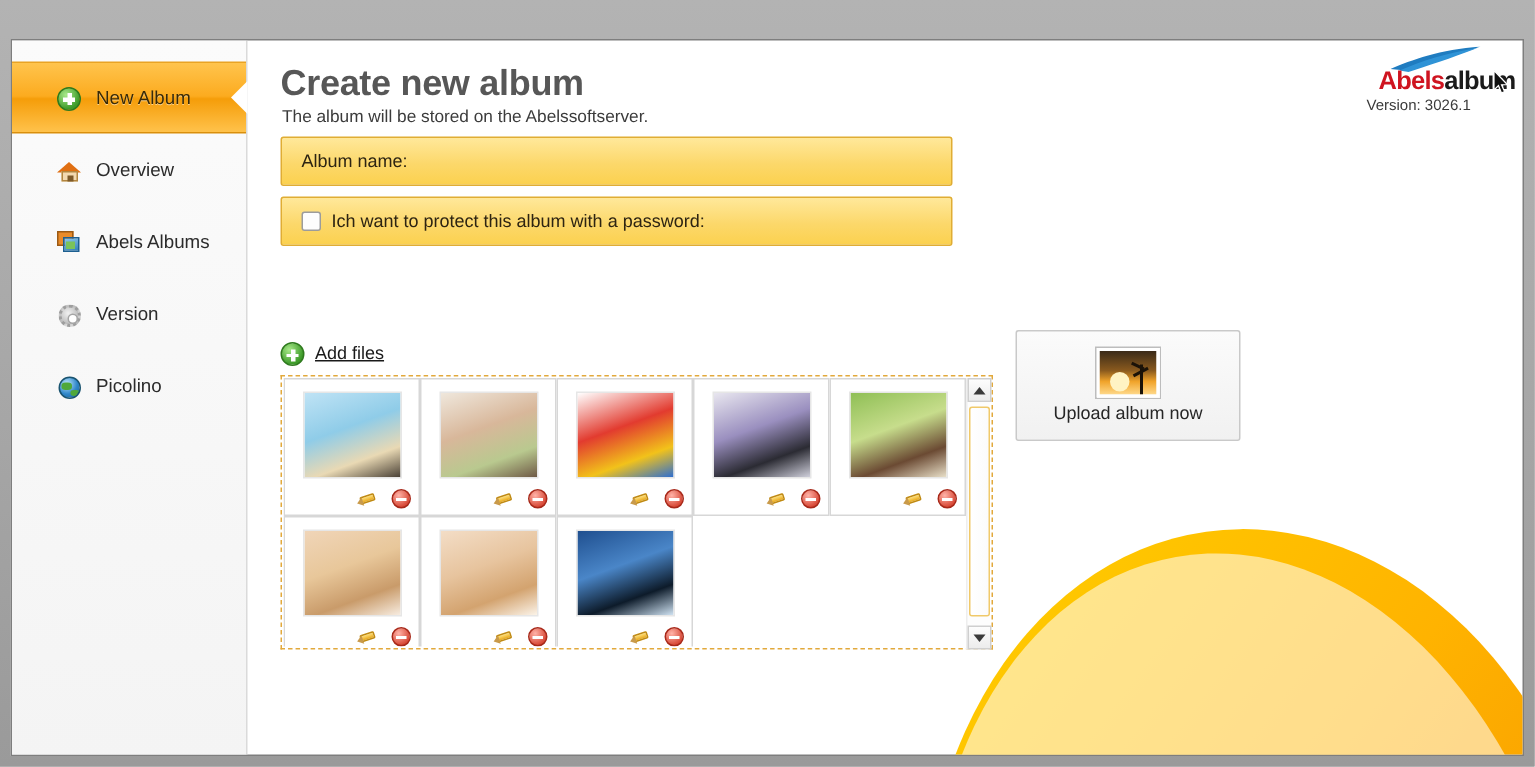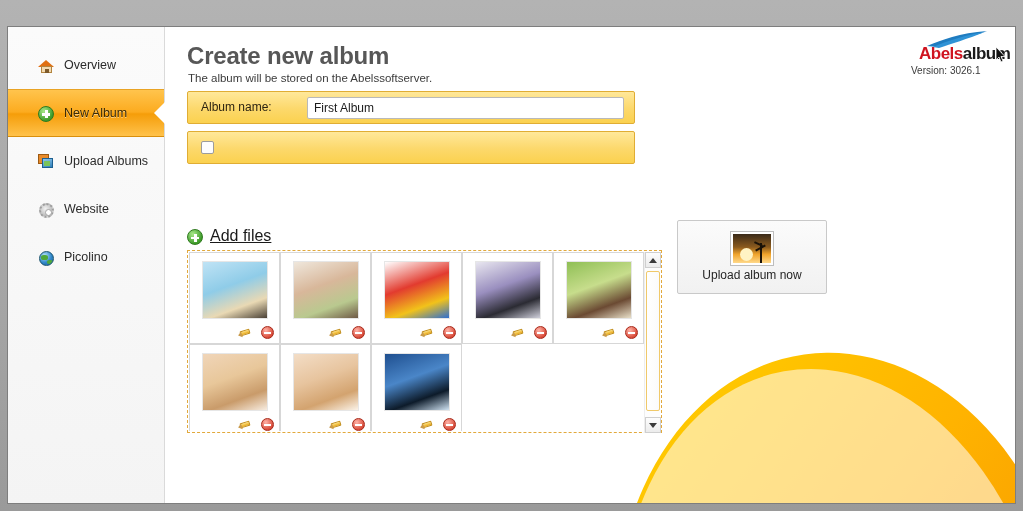--- a/index.html
+++ b/index.html
@@ -136,21 +136,21 @@
     padding:0 6px;outline:none;
   }
   .checkbox{
     position:absolute;left:13px;top:9px;width:13px;height:13px;
     background:#fdfdfd;border:1px solid #9c9c9c;border-radius:2px;box-sizing:border-box;
   }
   .check-label{position:absolute;left:33px;top:8px;font-size:12px;color:#2d2412;}
   
   .addfiles{position:absolute;left:16px;top:200px;display:flex;align-items:center;}
   .addfiles .ic{width:16px;height:16px;position:relative;margin-right:7px;}
-  .addfiles .lnk{font-size:16px;color:#1a1a1a;text-decoration:underline;}
+  .addfiles .lnk{font-size:12px;color:#1a1a1a;text-decoration:underline;}
   
   .thumbs-box{
     position:absolute;left:16px;top:223px;width:475px;height:183px;
     border:1px dashed #e2a93c;background:#fff;box-sizing:border-box;
   }
   .thumbs-scroll{position:absolute;left:1px;top:1px;width:456px;height:179px;overflow:hidden;}
   .thumb{
     position:absolute;width:91px;height:92px;
     border:1px solid #d7d7d7;background:#fff;box-sizing:border-box;
   }
@@ -204,55 +204,55 @@
 <div class="window">
 
 
   <div class="client">
     <div class="corner-swoosh"></div>
     <div class="corner-swoosh2"></div>
 
     <div class="sidebar">
       <div class="nav">
 
+        <div class="nav-item active">
+          <span class="ic">
+            <span class="ic-plus"></span>
+          </span>
+          <span class="lbl">New Album</span>
+          <span class="notch"></span>
+        </div>
+
         <div class="nav-item">
           <span class="ic">
             <span class="ic-home">
                 <span class="roof"></span>
                 <span class="body"></span>
                 <span class="door"></span>
               </span>
           </span>
           <span class="lbl">Overview</span>
         </div>
 
-        <div class="nav-item active">
-          <span class="ic">
-            <span class="ic-plus"></span>
-          </span>
-          <span class="lbl">New Album</span>
-          <span class="notch"></span>
-        </div>
-
         <div class="nav-item">
           <span class="ic">
             <span class="ic-albums">
                 <span class="s1"></span>
                 <span class="s2"></span>
                 <span class="s3"></span>
               </span>
           </span>
-          <span class="lbl">Upload Albums</span>
+          <span class="lbl">Abels Albums</span>
         </div>
 
         <div class="nav-item">
           <span class="ic">
             <span class="ic-gear"></span>
           </span>
-          <span class="lbl">Website</span>
+          <span class="lbl">Version</span>
         </div>
 
         <div class="nav-item">
           <span class="ic">
             <span class="ic-globe"></span>
           </span>
           <span class="lbl">Picolino</span>
         </div>
 
       </div>
@@ -276,25 +276,25 @@
         <div class="logo-ver">Version: 3026.1</div>
         <span class="cursor">
           <svg width="12" height="16" viewBox="0 0 12 16">
             <path d="M1 0 L1 13 L4 10 L6 15 L8 14 L6 9.5 L10 9.5 Z" fill="#111" stroke="#fff" stroke-width="0.8"></path>
           </svg>
         </span>
       </div>
 
       <div class="ypanel" id="panel-name">
         <span class="field-label">Album name:</span>
-        <input class="text-input" type="text" value="First Album" style="">
       </div>
 
       <div class="ypanel" id="panel-pass">
         <span class="checkbox"></span>
+        <span class="check-label">Ich want to protect this album with a password:</span>
       </div>
 
       <div class="addfiles">
         <span class="ic">
             <span class="ic-plus"></span>
           </span>
         <span class="lnk">Add files</span>
       </div>
 
       <div class="thumbs-box">

